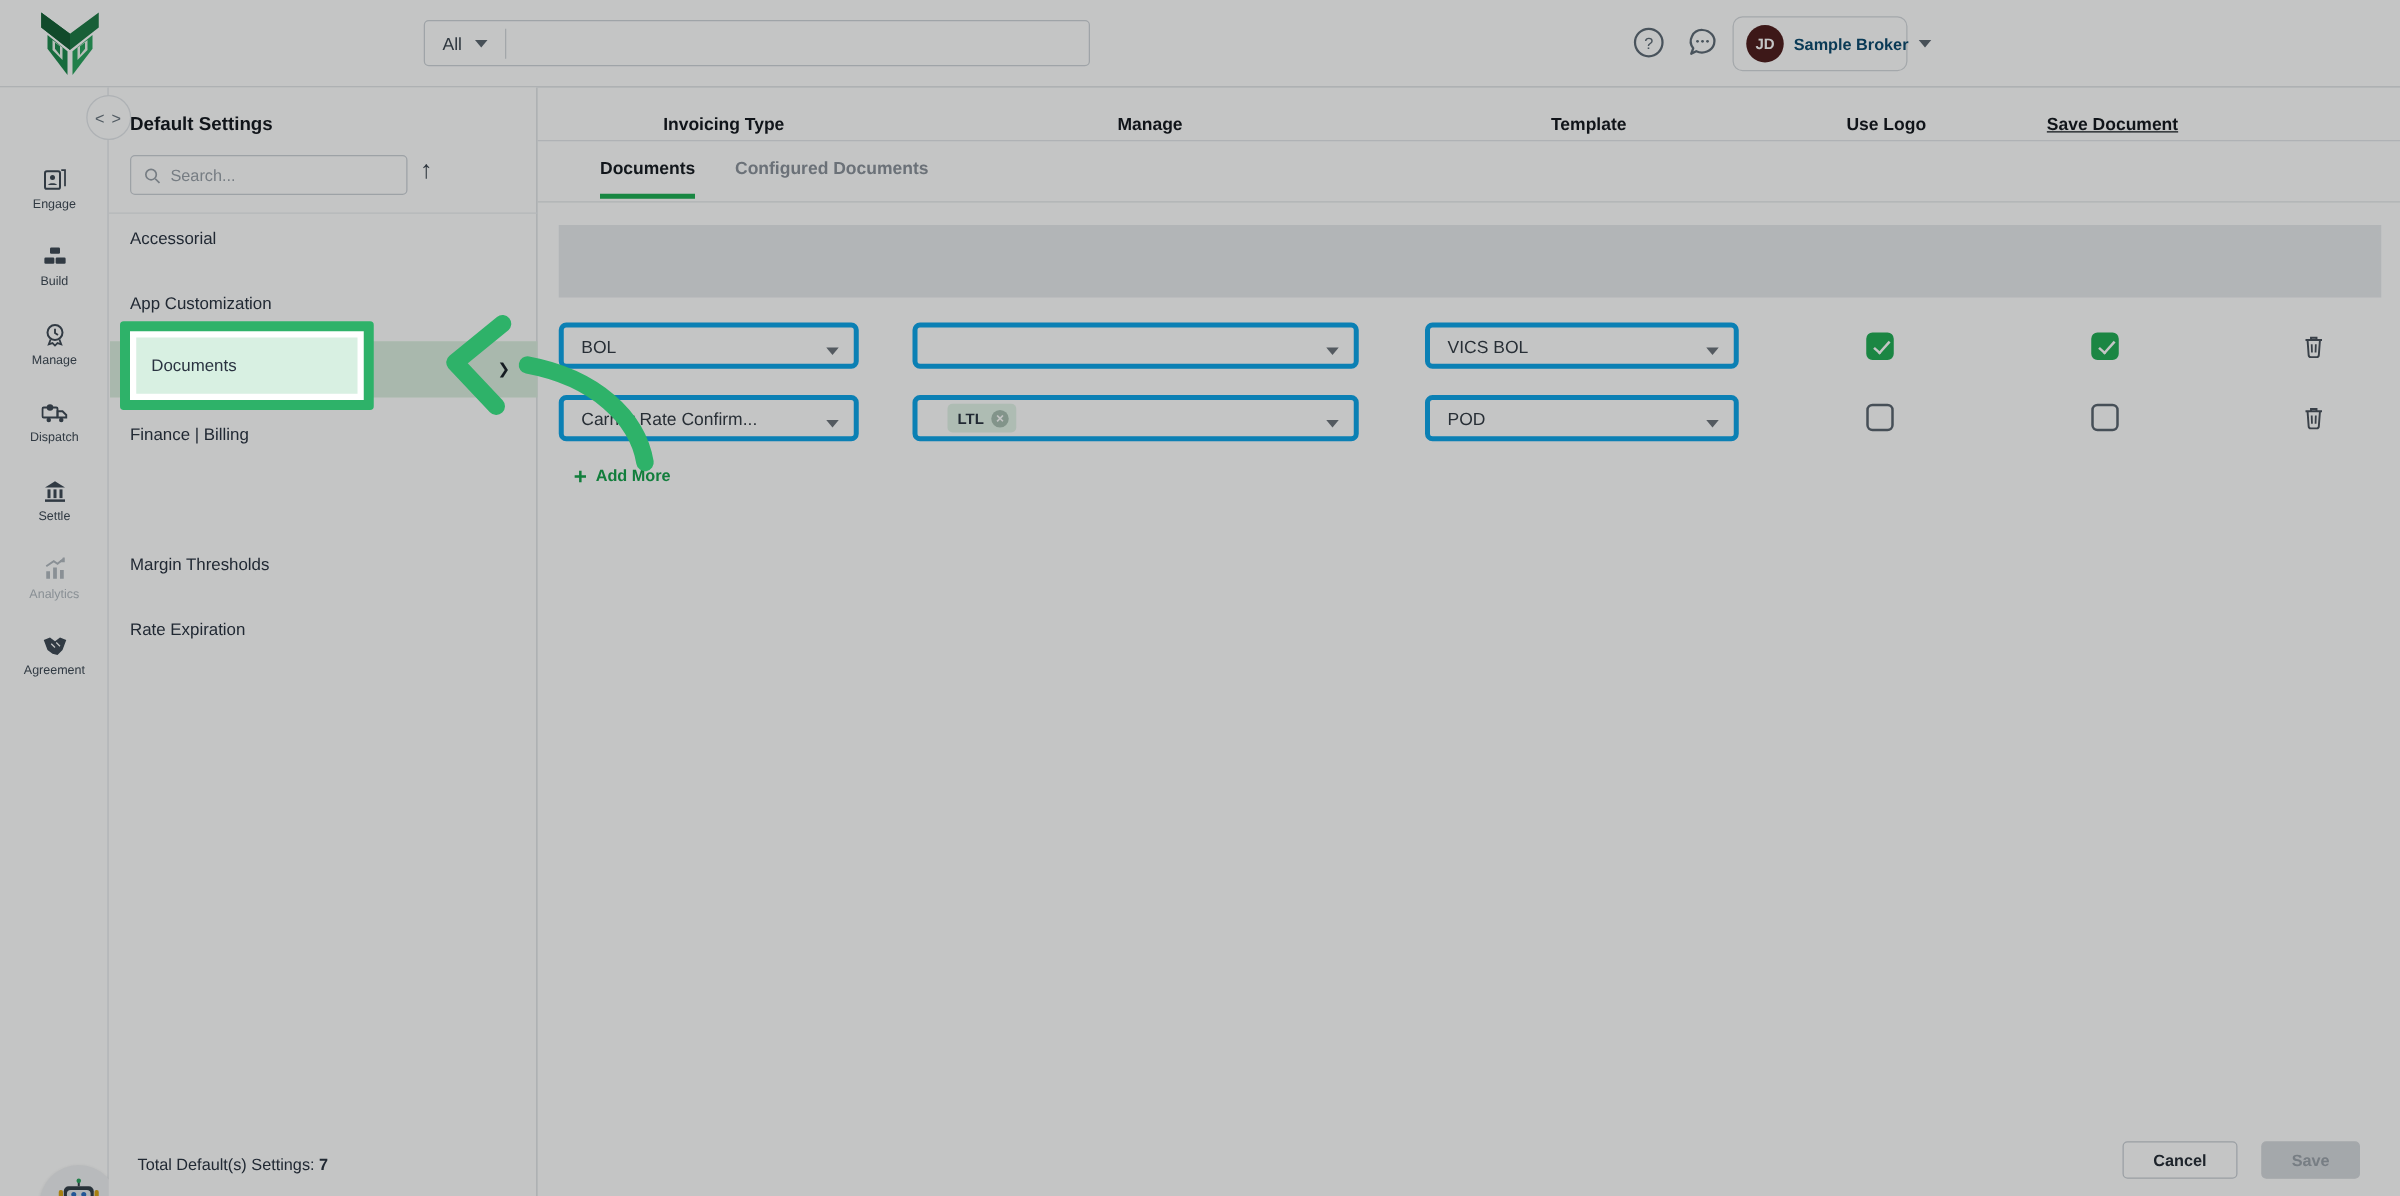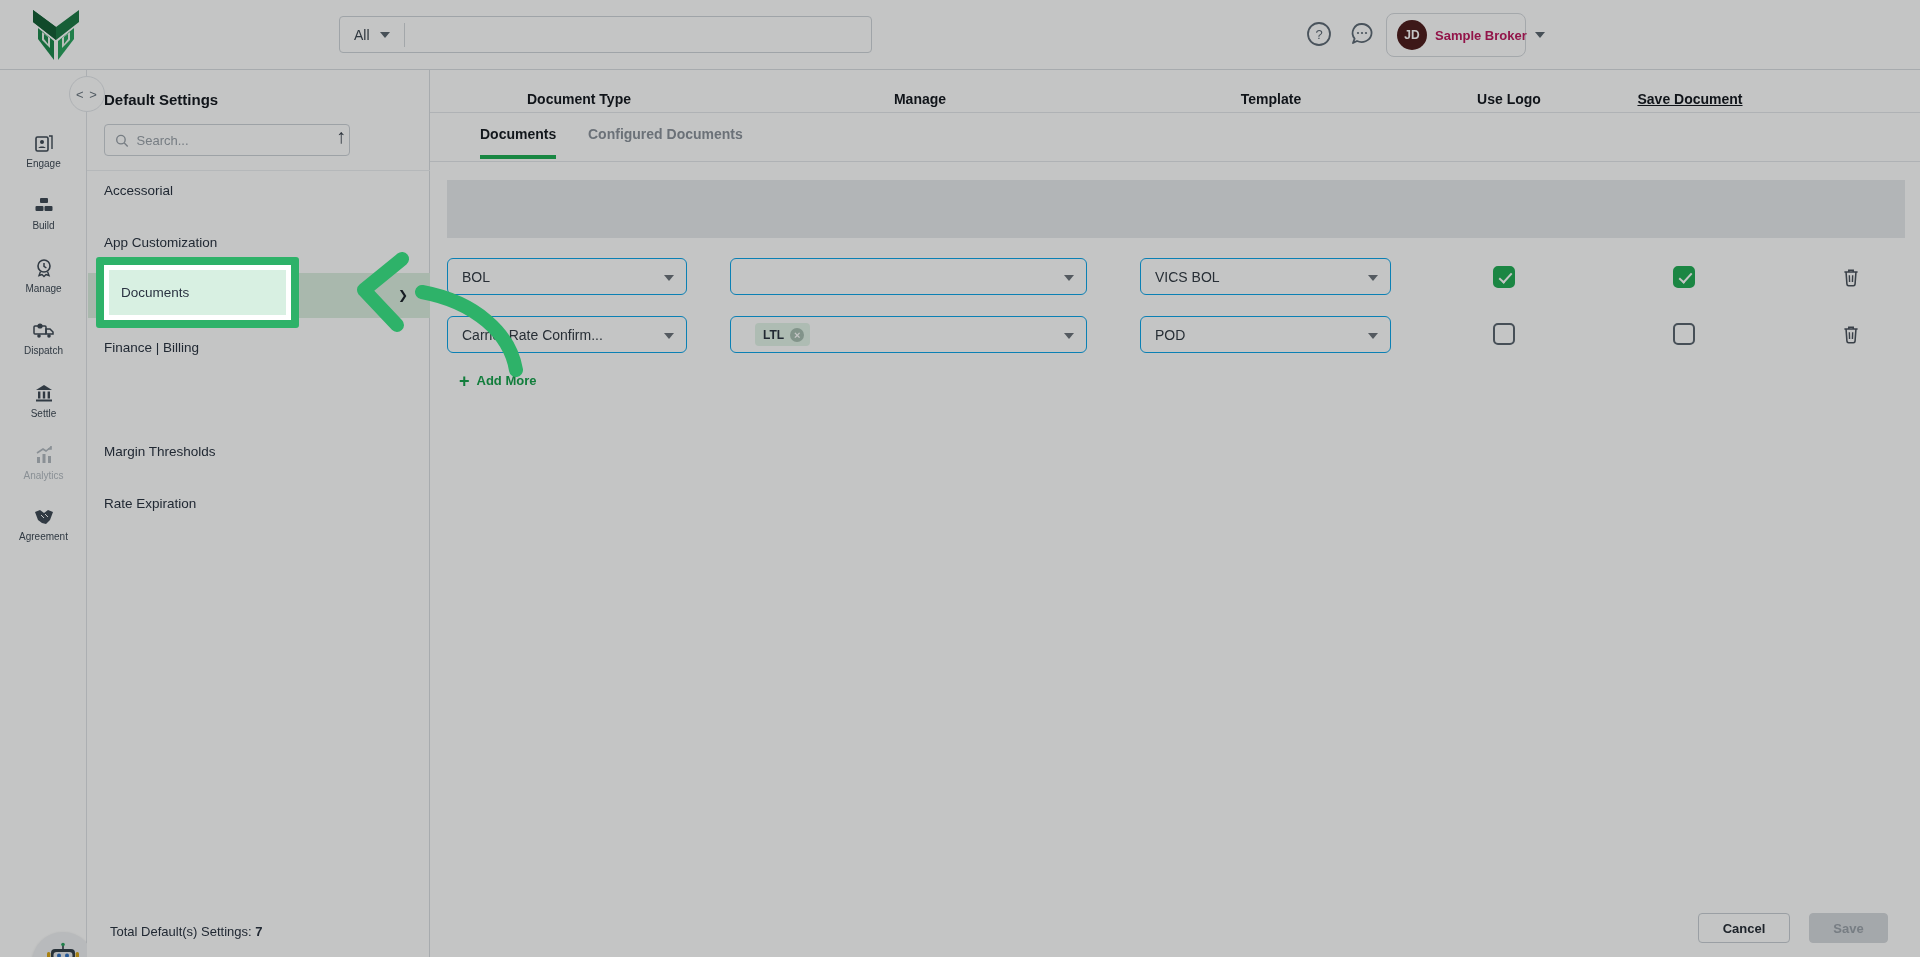--- a/index.html
+++ b/index.html
@@ -14,54 +14,54 @@
   .scope { display:flex; align-items:center; gap:10px; padding:0 14px; height:100%; cursor:pointer; }
   .scope-label { font-size:14px; color:#3c4650; }
   .caret-down { width:0; height:0; border-left:5px solid transparent; border-right:5px solid transparent; border-top:6px solid #5c6670; }
   .search-div { width:1px; height:24px; background:#d4d8dc; }
   .gsearch { display:flex; align-items:center; gap:9px; padding:0 12px; flex:1; height:100%; }
   .gsearch input { border:none; outline:none; font-size:14px; color:#3c4650; width:100%; background:transparent; font-family:"Liberation Sans",sans-serif; }
   .gsearch input::placeholder, .psearch input::placeholder { color:#9aa1a9; }
   .hicon { position:absolute; top:20px; width:28px; height:28px; color:#5f6b76; cursor:pointer; }
   .user-pill { position:absolute; left:1386px; top:13px; width:140px; height:44px; border:1px solid #d5d9dd; border-radius:8px; display:flex; align-items:center; padding:0 10px; gap:8px; cursor:pointer; background:#fff; }
   .avatar { width:30px; height:30px; border-radius:50%; background:#4f1d1d; color:#fff; font-size:12px; font-weight:bold; display:flex; align-items:center; justify-content:center; flex:0 0 auto; }
-  .user-name { font-size:13px; font-weight:bold; color:#be185d; white-space:nowrap; }
+  .user-name { font-size:13px; font-weight:bold; color:#0c4a6e; white-space:nowrap; }
   .user-pill .caret-down { margin-left:auto; }
 
   
   .nav { position:absolute; left:0; top:70px; width:87px; height:887px; background:#fff; border-right:1px solid #e0e3e7; z-index:1; }
   .nav-item { position:absolute; left:0; width:87px; height:54px; display:flex; flex-direction:column; align-items:center; justify-content:center; gap:5px; cursor:pointer; color:#3f4a56; }
   .nav-item .lbl { font-size:10px; }
   .nav-item.disabled { color:#b3bac1; }
   .mascot { position:absolute; left:32px; top:862px; width:62px; height:62px; border-radius:50%; background:#f0f1f3; display:flex; align-items:center; justify-content:center; cursor:pointer; box-shadow:0 1px 3px rgba(0,0,0,.12); }
 
   
   .panel { position:absolute; left:87px; top:70px; width:343px; height:887px; background:#fff; border-right:1px solid #d9dde1; z-index:1; }
   .collapse-btn { position:absolute; left:-18px; top:6px; width:36px; height:36px; border-radius:50%; background:#fff; border:1px solid #e3e6ea; color:#6b7680; font-size:13px; letter-spacing:1px; display:flex; align-items:center; justify-content:center; cursor:pointer; }
   .panel-title { position:absolute; left:17px; top:21px; font-size:15px; font-weight:bold; color:#14181f; }
-  .psearch { position:absolute; left:17px; top:54px; width:246px; height:32px; border:1px solid #ccd1d7; border-radius:4px; display:flex; align-items:center; gap:8px; padding:0 10px; }
+  .psearch { position:absolute; left:17px; top:54px; width:222px; height:32px; border:1px solid #ccd1d7; border-radius:4px; display:flex; align-items:center; gap:8px; padding:0 10px; }
   .psearch input { border:none; outline:none; font-size:13px; width:100%; background:transparent; color:#3c4650; font-family:"Liberation Sans",sans-serif; }
   .sort-up { position:absolute; left:249px; top:55px; font-size:20px; color:#3a434e; cursor:pointer; }
   .panel-div { position:absolute; left:0; top:100px; width:343px; height:1px; background:#eceef1; }
   .pitem { position:absolute; left:0; width:343px; height:34px; display:flex; align-items:center; padding-left:17px; font-size:13.5px; color:#2a3341; cursor:pointer; }
   .sel-row { position:absolute; left:1px; top:203px; width:342px; height:45px; background:#dcefe0; }
   .sel-chev { position:absolute; left:311px; top:218px; font-size:12px; color:#1c232b; }
   .panel-total { position:absolute; left:23px; top:854px; font-size:13px; color:#2a3341; }
   .panel-total b { font-weight:bold; }
 
   
   .main { position:absolute; left:430px; top:70px; width:1490px; height:887px; background:#fff; }
   .main-topline { position:absolute; left:0; top:42px; width:1490px; height:1px; background:#e4e7ea; }
   .tabline { position:absolute; left:0; top:91px; width:1490px; height:1px; background:#e4e7ea; }
   .tab { position:absolute; top:56px; font-size:14px; cursor:pointer; }
   .tab.active { left:50px; color:#171c22; font-weight:bold; padding-bottom:13px; border-bottom:4px solid #1fae54; }
   .tab.inactive { left:158px; color:#8b929b; font-weight:bold; }
   .thead { position:absolute; left:17px; top:110px; width:1458px; height:58px; background:#e8eaed; }
   .th { position:absolute; top:21px; transform:translateX(-50%); font-size:14px; font-weight:bold; color:#14181f; white-space:nowrap; }
-  .dd { position:absolute; height:37px; background:#fff; border:1px solid #0ea5e9; border-radius:6px; display:flex; align-items:center; padding:0 30px 0 14px; font-size:14px; color:#333b44; cursor:pointer; }
+  .dd { position:absolute; height:37px; background:#fff; border:4px solid #0ea5e9; border-radius:6px; display:flex; align-items:center; padding:0 30px 0 14px; font-size:14px; color:#333b44; cursor:pointer; }
   .dd .caret-sm { position:absolute; right:12px; top:16px; width:0; height:0; border-left:5px solid transparent; border-right:5px solid transparent; border-top:6px solid #6d747c; }
   .chip { display:flex; align-items:center; gap:6px; background:#e3f4e8; border-radius:4px; height:23px; padding:0 6px 0 8px; font-size:12px; font-weight:bold; color:#2b3440; }
   .chip-x { width:14px; height:14px; border-radius:50%; background:#a9bfb2; color:#fff; font-size:11px; line-height:14px; text-align:center; cursor:pointer; }
   .chip-x::before { content:"×"; }
   .cb { position:absolute; width:22px; height:22px; border-radius:5px; cursor:pointer; }
   .cb.unchecked { background:#fff; border:2px solid #5b6570; }
   .cb.checked { background:#22ad56; border:2px solid #22ad56; }
   .cb.checked::after { content:""; position:absolute; left:7px; top:2px; width:5px; height:11px; border:solid #fff; border-width:0 2px 2px 0; transform:rotate(42deg); }
   .trash { position:absolute; width:22px; height:22px; color:#4a525c; cursor:pointer; }
   .add-more { position:absolute; left:29px; top:303px; display:flex; align-items:center; gap:7px; cursor:pointer; color:#17a24d; }
@@ -242,21 +242,21 @@
     </div>
   </div>
 
   <div class="main">
     <div class="main-topline"></div>
     <div class="tab active">Documents</div>
     <div class="tab inactive">Configured Documents</div>
     <div class="tabline"></div>
 
     <div class="thead"></div>
-    <div class="th" style="left:149px;">Document Type</div>
+    <div class="th" style="left:149px;">Invoicing Type</div>
     <div class="th" style="left:490px;">Manage</div>
     <div class="th" style="left:841px;">Template</div>
     <div class="th" style="left:1079px;">Use Logo</div>
     <div class="th" style="left:1260px;text-decoration:underline;">Save Document</div>
 
     <div class="dd" style="left:17px; top:188px; width:240px;">
       <span>BOL</span>
       <span class="caret-sm"></span>
     </div>
     <div class="dd" style="left:300px; top:188px; width:357px;">

